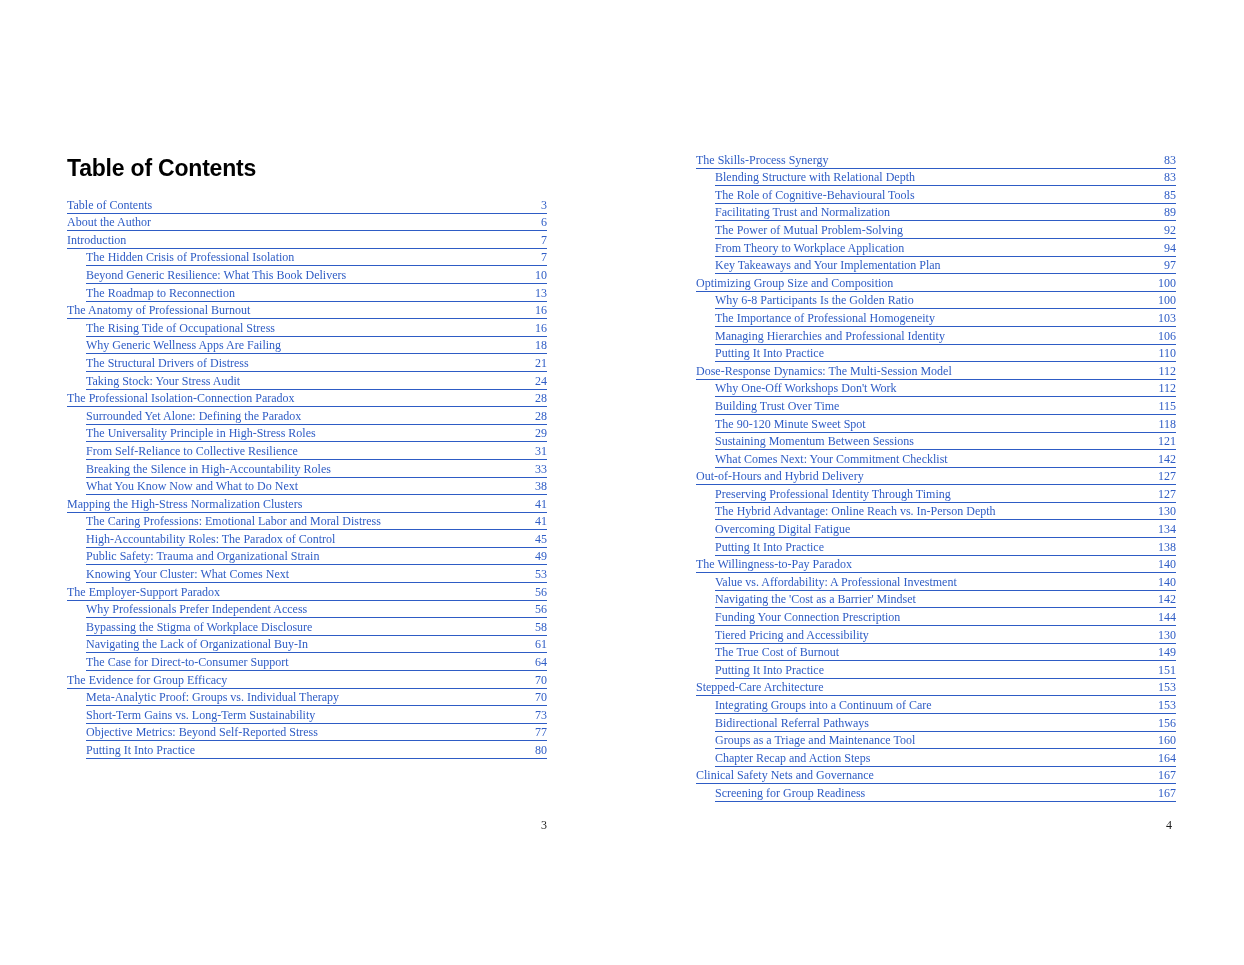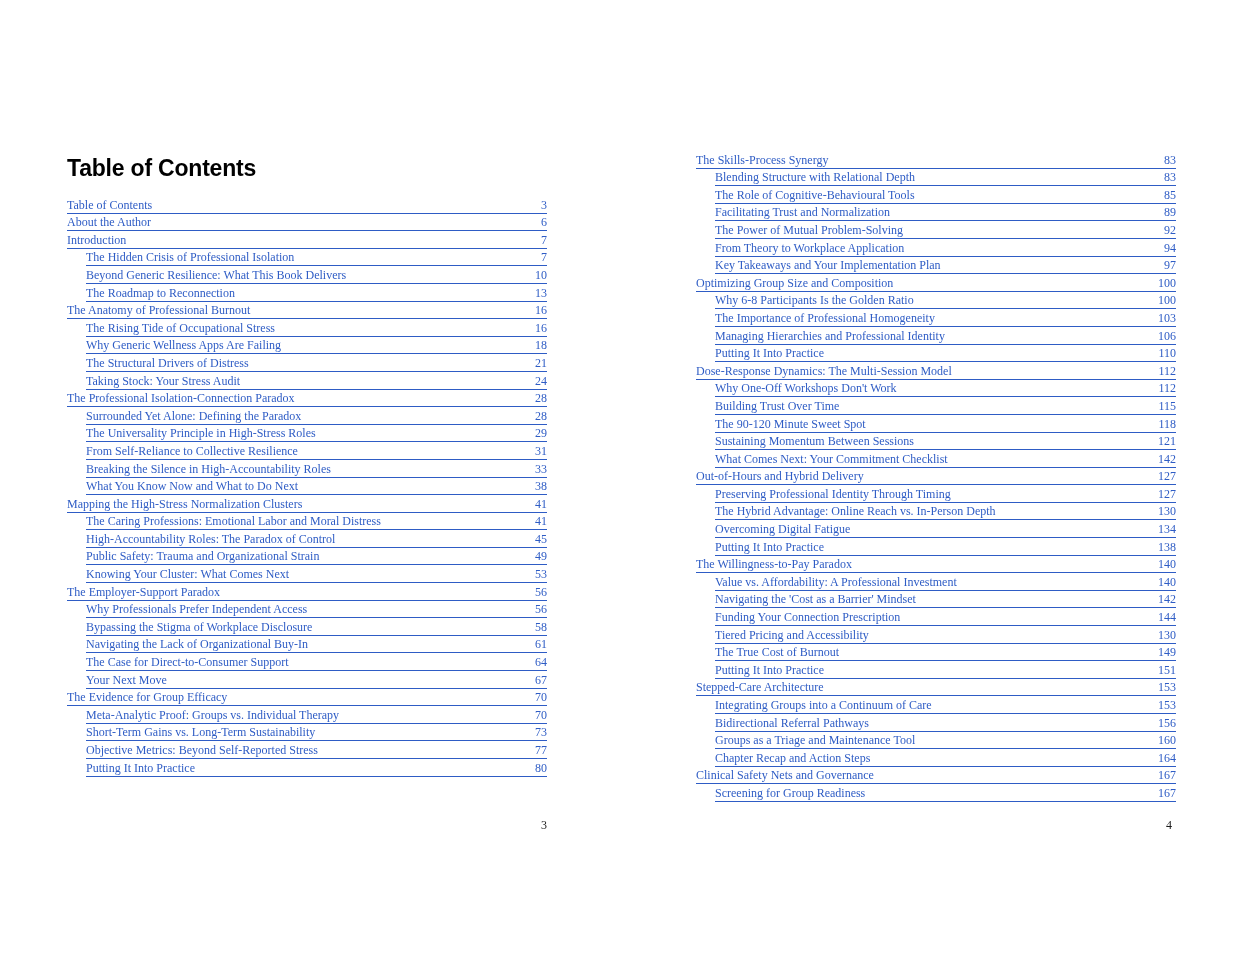--- a/index.html
+++ b/index.html
@@ -171,24 +171,20 @@
         <span class="toc-page">58</span>
       </div>
       <div class="toc-row indent">
         <span class="toc-label">Navigating the Lack of Organizational Buy-In</span>
         <span class="toc-page">61</span>
       </div>
       <div class="toc-row indent">
         <span class="toc-label">The Case for Direct-to-Consumer Support</span>
         <span class="toc-page">64</span>
       </div>
-      <div class="toc-row indent">
-        <span class="toc-label">Your Next Move</span>
-        <span class="toc-page">67</span>
-      </div>
       <div class="toc-row">
         <span class="toc-label">The Evidence for Group Efficacy</span>
         <span class="toc-page">70</span>
       </div>
       <div class="toc-row indent">
         <span class="toc-label">Meta-Analytic Proof: Groups vs. Individual Therapy</span>
         <span class="toc-page">70</span>
       </div>
       <div class="toc-row indent">
         <span class="toc-label">Short-Term Gains vs. Long-Term Sustainability</span>

